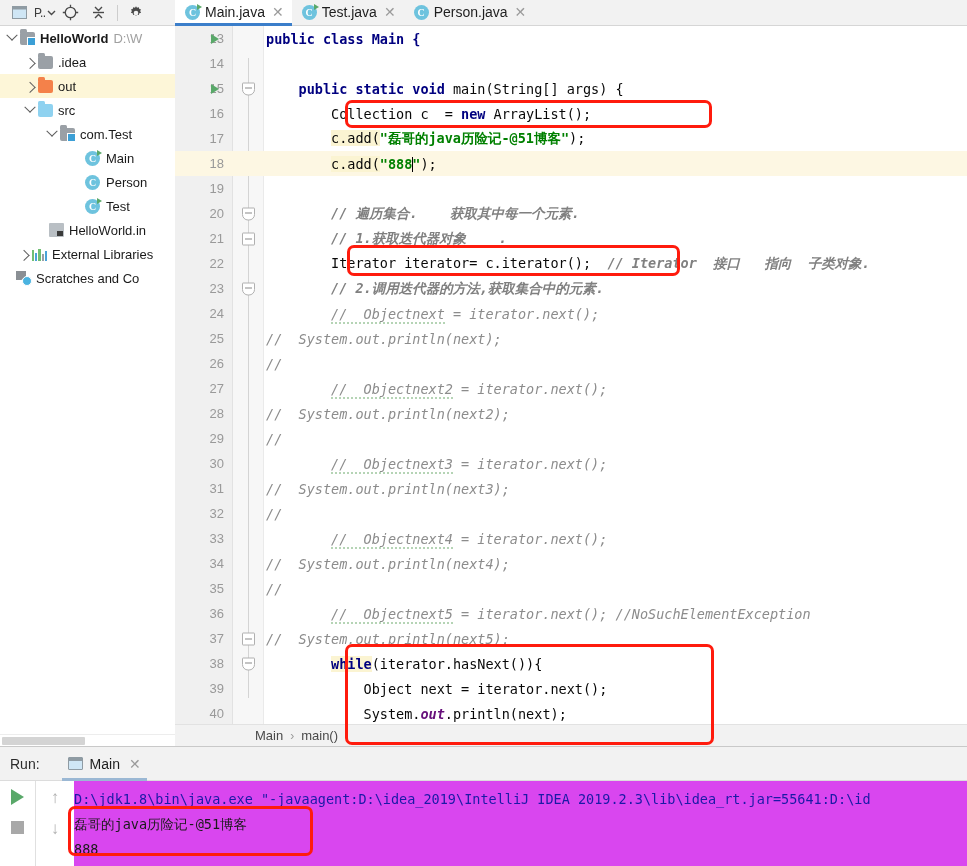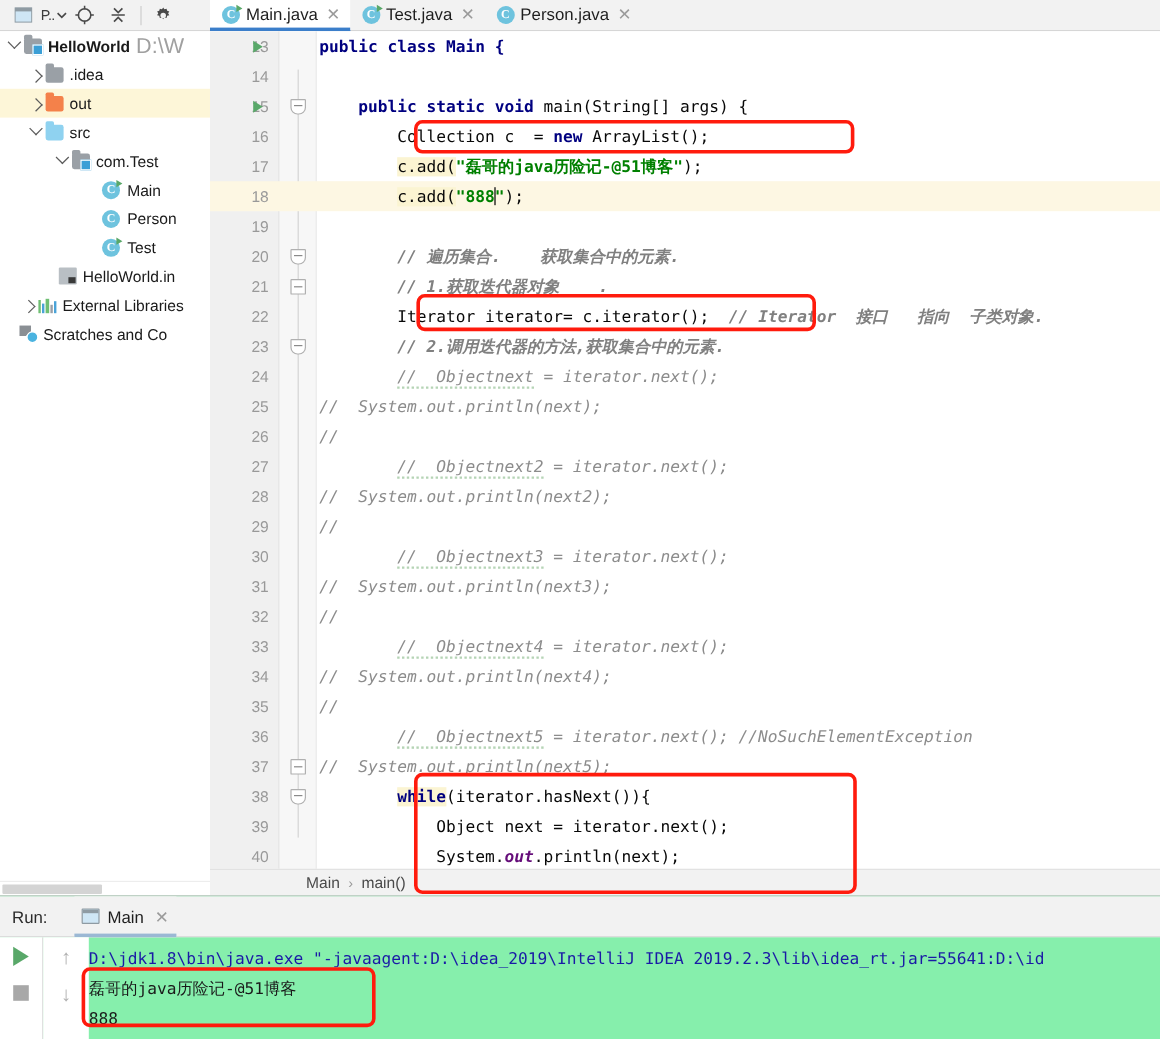--- a/index.html
+++ b/index.html
@@ -82,21 +82,21 @@
   .f-gray { background: #9aa0a6; }
   .f-orange { background: #f4814a; }
   .f-blue { background: #8fd2f0; }
   .f-module { background: #9aa0a6; }
   .f-module::after {
     content: ""; position: absolute; right: -1px; bottom: -1px;
     width: 7px; height: 7px; background: #3b9fd6; border: 1px solid #fff;
   }
   .tlabel { font-size: 13px; }
   .tlabel.bold { font-weight: bold; }
-  .tpath { color: #a0a0a0; font-size: 18px; margin-left: 5px; }
+  .tpath { color: #a0a0a0; font-size: 13px; margin-left: 5px; }
   .filebox {
     width: 15px; height: 14px; flex: none; margin-right: 5px; position: relative;
     background: #b9bfc4; border-radius: 1px;
   }
   .filebox::after {
     content: ""; position: absolute; right: 1px; bottom: 1px; width: 6px; height: 5px;
     background: #3a3a3a;
   }
   .libicon { width: 15px; height: 13px; flex: none; margin-right: 5px; display: flex; align-items: flex-end; gap: 1px; }
   .libicon i { width: 2.6px; display: block; }
@@ -190,21 +190,21 @@
     background: #ffffff; border-top: 1px solid #ededed;
   }
   .pp-scroll .thumb {
     position: absolute; left: 2px; top: 2px; width: 83px; height: 8px;
     background: #d4d4d4; border-radius: 1px;
   }
 
   
   .runpanel {
     position: absolute; left: 0; right: 0; bottom: 0; height: 120px;
-    background: #86efac; border-top: 1px solid #c9c9c9;
+    background: #d946ef; border-top: 1px solid #c9c9c9;
   }
   .run-head {
     height: 34px; display: flex; align-items: center; padding-left: 10px;
     background: #f2f2f2; border-bottom: 1px solid #dcdcdc;
   }
   .run-label { font-size: 14px; color: #2b2b2b; margin-right: 22px; }
   .run-tab {
     height: 34px; display: flex; align-items: center; gap: 7px;
     font-size: 14px; color: #1e1e1e; padding: 0 6px; position: relative;
     background: #f2f2f2;
@@ -449,21 +449,21 @@
         <span class="ln-num">19</span>
         <span class="ln-gut2"></span>
         <span class="code"></span>
       </div>
 
       <div class="ln">
         <span class="ln-num">20</span>
         <span class="ln-gut2">
             <i class="fold shield"></i>
           </span>
-        <span class="code">        <span class="cmt-b">// 遍历集合.    获取集合中的元素.</span></span>
+        <span class="code">        <span class="cmt-b">// 遍历集合.    获取其中每一个元素.</span></span>
       </div>
 
       <div class="ln">
         <span class="ln-num">21</span>
         <span class="ln-gut2">
             <i class="fold minus"></i>
           </span>
         <span class="code">        <span class="cmt-b">// 1.获取迭代器对象    .</span></span>
       </div>
 

